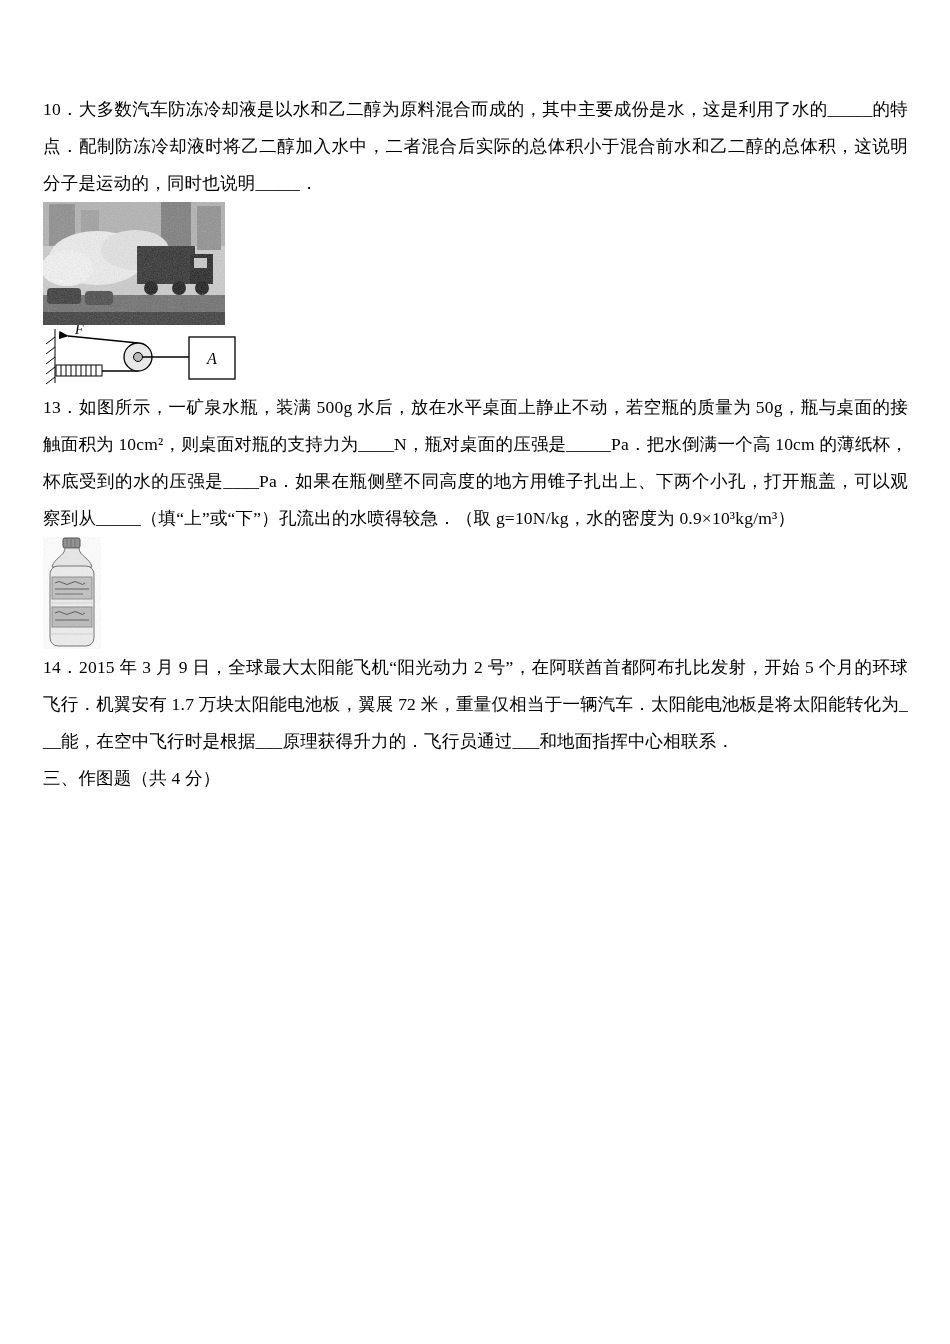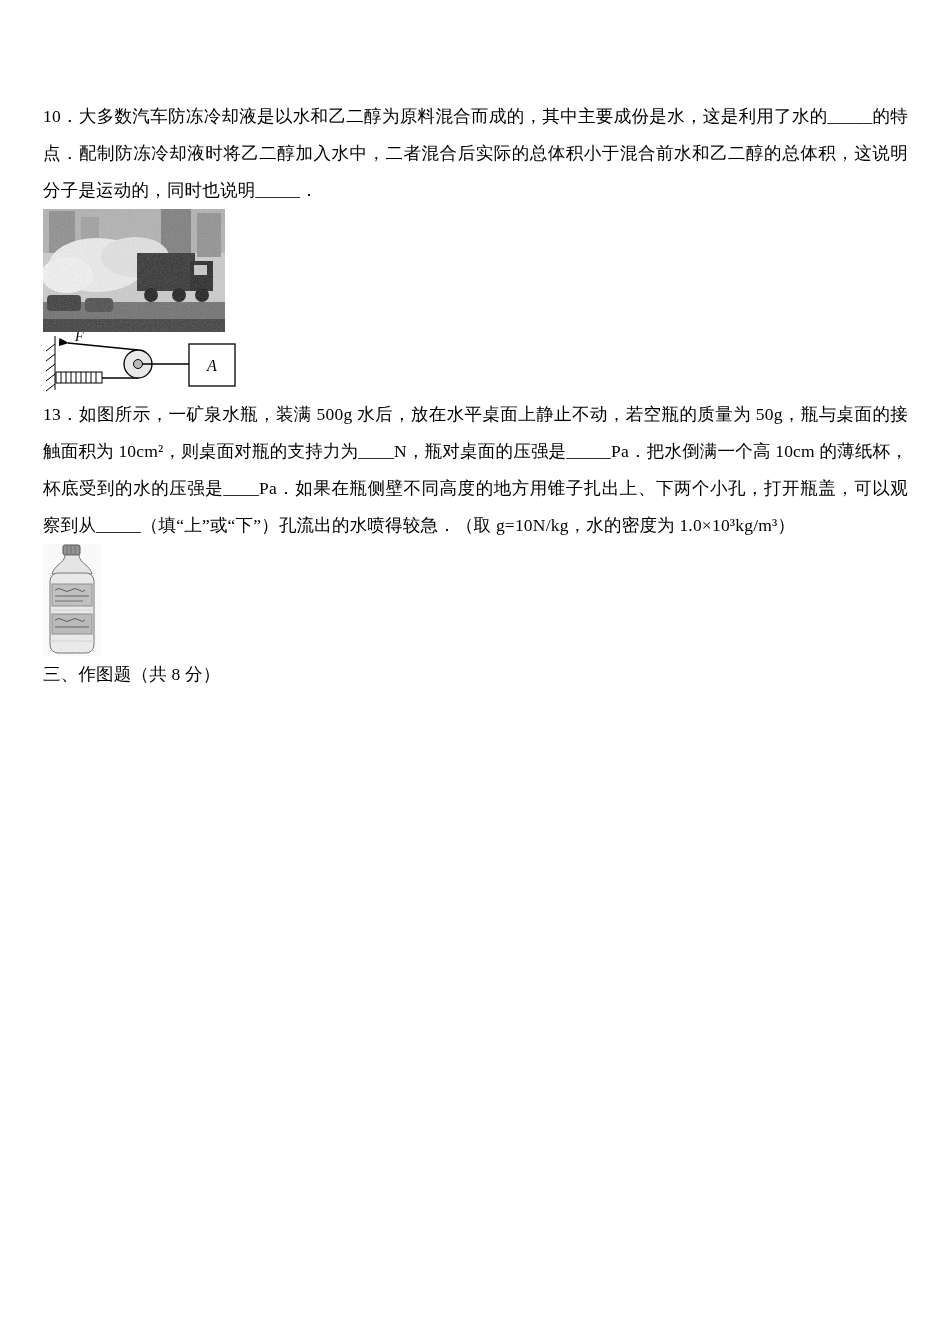--- a/index.html
+++ b/index.html
@@ -1,21 +1,21 @@
 <!DOCTYPE html>
 <html><head>
 <meta charset="utf-8">
 <style>
   * { box-sizing: border-box; }
   html, body { margin: 0; padding: 0; background: #ffffff; }
   .page {
     position: relative;
     width: 950px;
     height: 952px;
-    margin: 8px auto;
+    margin: 1px auto;
     background: #ffffff;
     color: #000000;
     font-family: "Liberation Serif", "DejaVu Serif", serif;
     font-size: 17.5px;
     padding: 90px 42px 0 43px;
     overflow: hidden;
   }
   .q {
     margin: 0;
     line-height: 37px;
@@ -120,21 +120,21 @@
         <circle cx="95" cy="32" r="4.5" fill="#b9b9b9" stroke="#000" stroke-width="1"></circle>
       </g>
       <line x1="99" y1="32" x2="146" y2="32" stroke="#000" stroke-width="1.3"></line>
       <g>
         <rect x="146" y="12" width="46" height="42" fill="#ffffff" stroke="#000" stroke-width="1.3"></rect>
         <text x="169" y="39" text-anchor="middle" font-size="16" font-style="italic" font-family="Liberation Serif, serif">A</text>
       </g>
     </svg>
   </figure>
 
-  <p class="q">13．如图所示，一矿泉水瓶，装满 500g 水后，放在水平桌面上静止不动，若空瓶的质量为 50g，瓶与桌面的接触面积为 10cm²，则桌面对瓶的支持力为____N，瓶对桌面的压强是_____Pa．把水倒满一个高 10cm 的薄纸杯，杯底受到的水的压强是____Pa．如果在瓶侧壁不同高度的地方用锥子扎出上、下两个小孔，打开瓶盖，可以观察到从_____（填“上”或“下”）孔流出的水喷得较急．（取 g=10N/kg，水的密度为 1.0×10³kg/m³）</p>
+  <p class="q">13．如图所示，一矿泉水瓶，装满 500g 水后，放在水平桌面上静止不动，若空瓶的质量为 50g，瓶与桌面的接触面积为 10cm²，则桌面对瓶的支持力为____N，瓶对桌面的压强是_____Pa．把水倒满一个高 10cm 的薄纸杯，杯底受到的水的压强是____Pa．如果在瓶侧壁不同高度的地方用锥子扎出上、下两个小孔，打开瓶盖，可以观察到从_____（填“上”或“下”）孔流出的水喷得较急．（取 g=10N/kg，水的密度为 0.9×10³kg/m³）</p>
 
   <figure class="fig fig-bottle">
     <svg width="58" height="112" viewBox="0 0 58 112">
       <g>
         <rect x="20" y="1" width="17" height="10" rx="2" fill="#8f8f8f" stroke="#4a4a4a"></rect>
         <line x1="24" y1="1" x2="24" y2="11" stroke="#6a6a6a"></line>
         <line x1="28" y1="1" x2="28" y2="11" stroke="#6a6a6a"></line>
         <line x1="32" y1="1" x2="32" y2="11" stroke="#6a6a6a"></line>
       </g>
       <path d="M22,11 C22,19 11,21 9,30 L49,30 C47,21 36,19 36,11 Z" fill="#e9e9e9" stroke="#6f6f6f"></path>
@@ -149,17 +149,18 @@
         <rect x="9" y="70" width="40" height="20" fill="#bbbbbb" stroke="#8a8a8a"></rect>
         <path d="M12,76 q4,-3 8,0 t8,0 t8,0 t6,0" stroke="#555555" fill="none"></path>
         <line x1="12" y1="83" x2="46" y2="83" stroke="#5a5a5a"></line>
       </g>
       <line x1="7" y1="66" x2="51" y2="66" stroke="#d2d2d2"></line>
       <line x1="7" y1="97" x2="51" y2="97" stroke="#d2d2d2"></line>
       <rect width="58" height="112" filter="url(#grain)" opacity="0.18"></rect>
     </svg>
   </figure>
 
+  <p class="q">14．2015 年 3 月 9 日，全球最大太阳能飞机“阳光动力 2 号”，在阿联酋首都阿布扎比发射，开始 5 个月的环球飞行．机翼安有 1.7 万块太阳能电池板，翼展 72 米，重量仅相当于一辆汽车．太阳能电池板是将太阳能转化为___能，在空中飞行时是根据___原理获得升力的．飞行员通过___和地面指挥中心相联系．</p>
 
-  <p class="q section-heading">三、作图题（共 8 分）</p>
+  <p class="q section-heading">三、作图题（共 4 分）</p>
 
 
 </div>
 
 </body></html>

